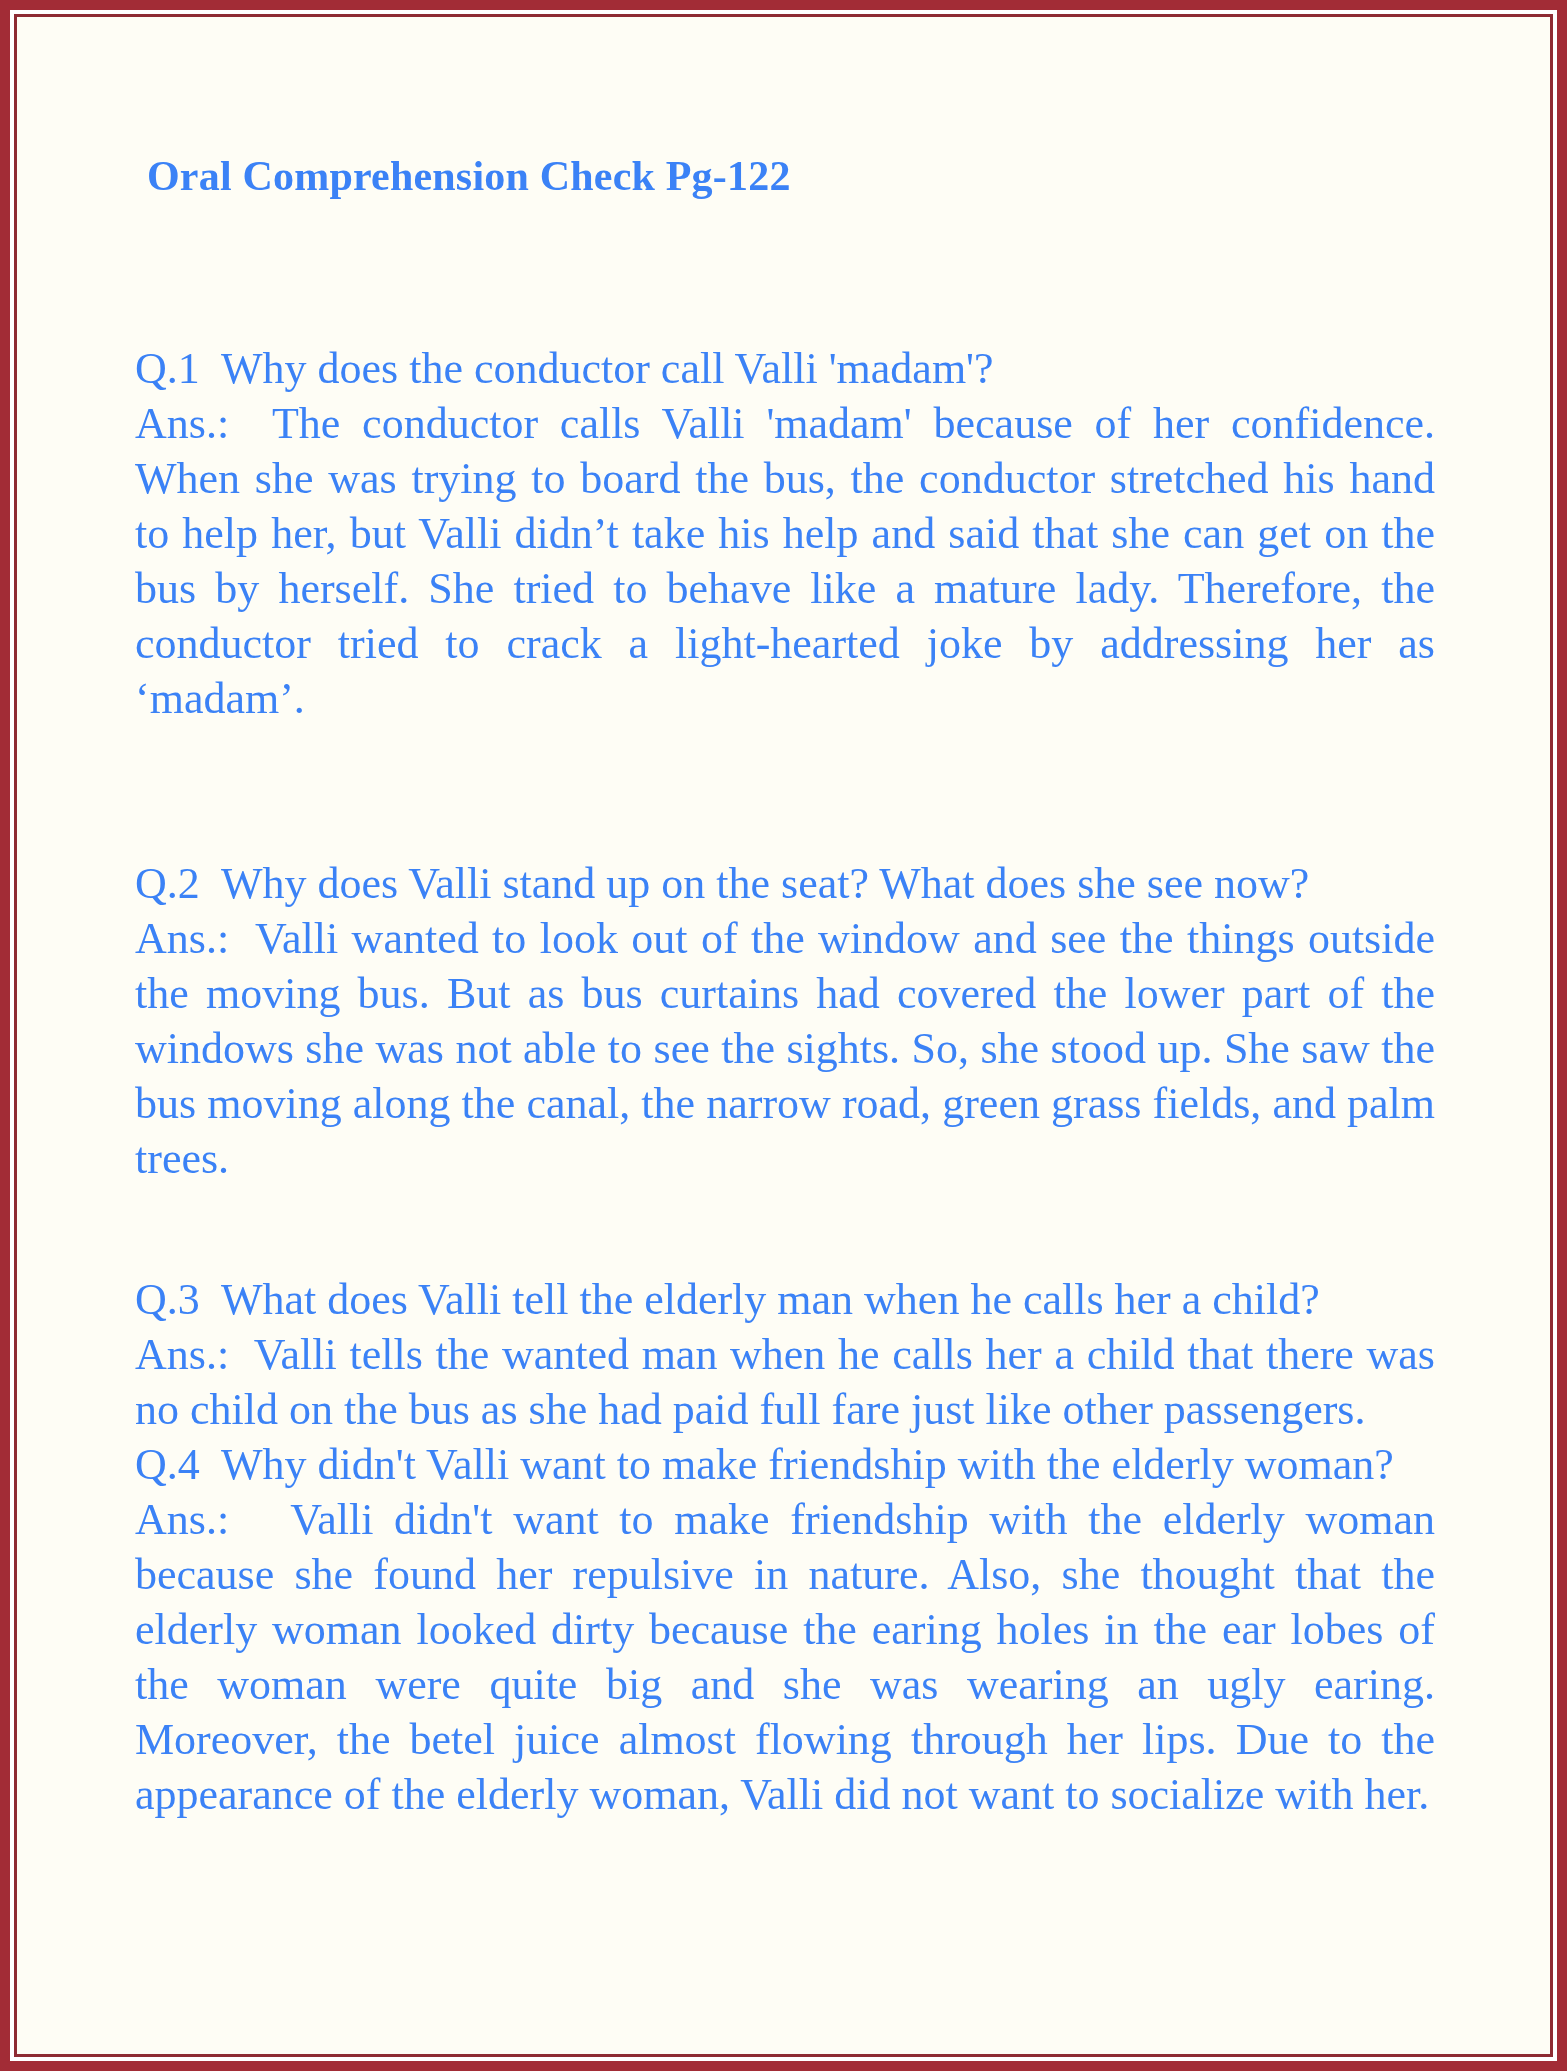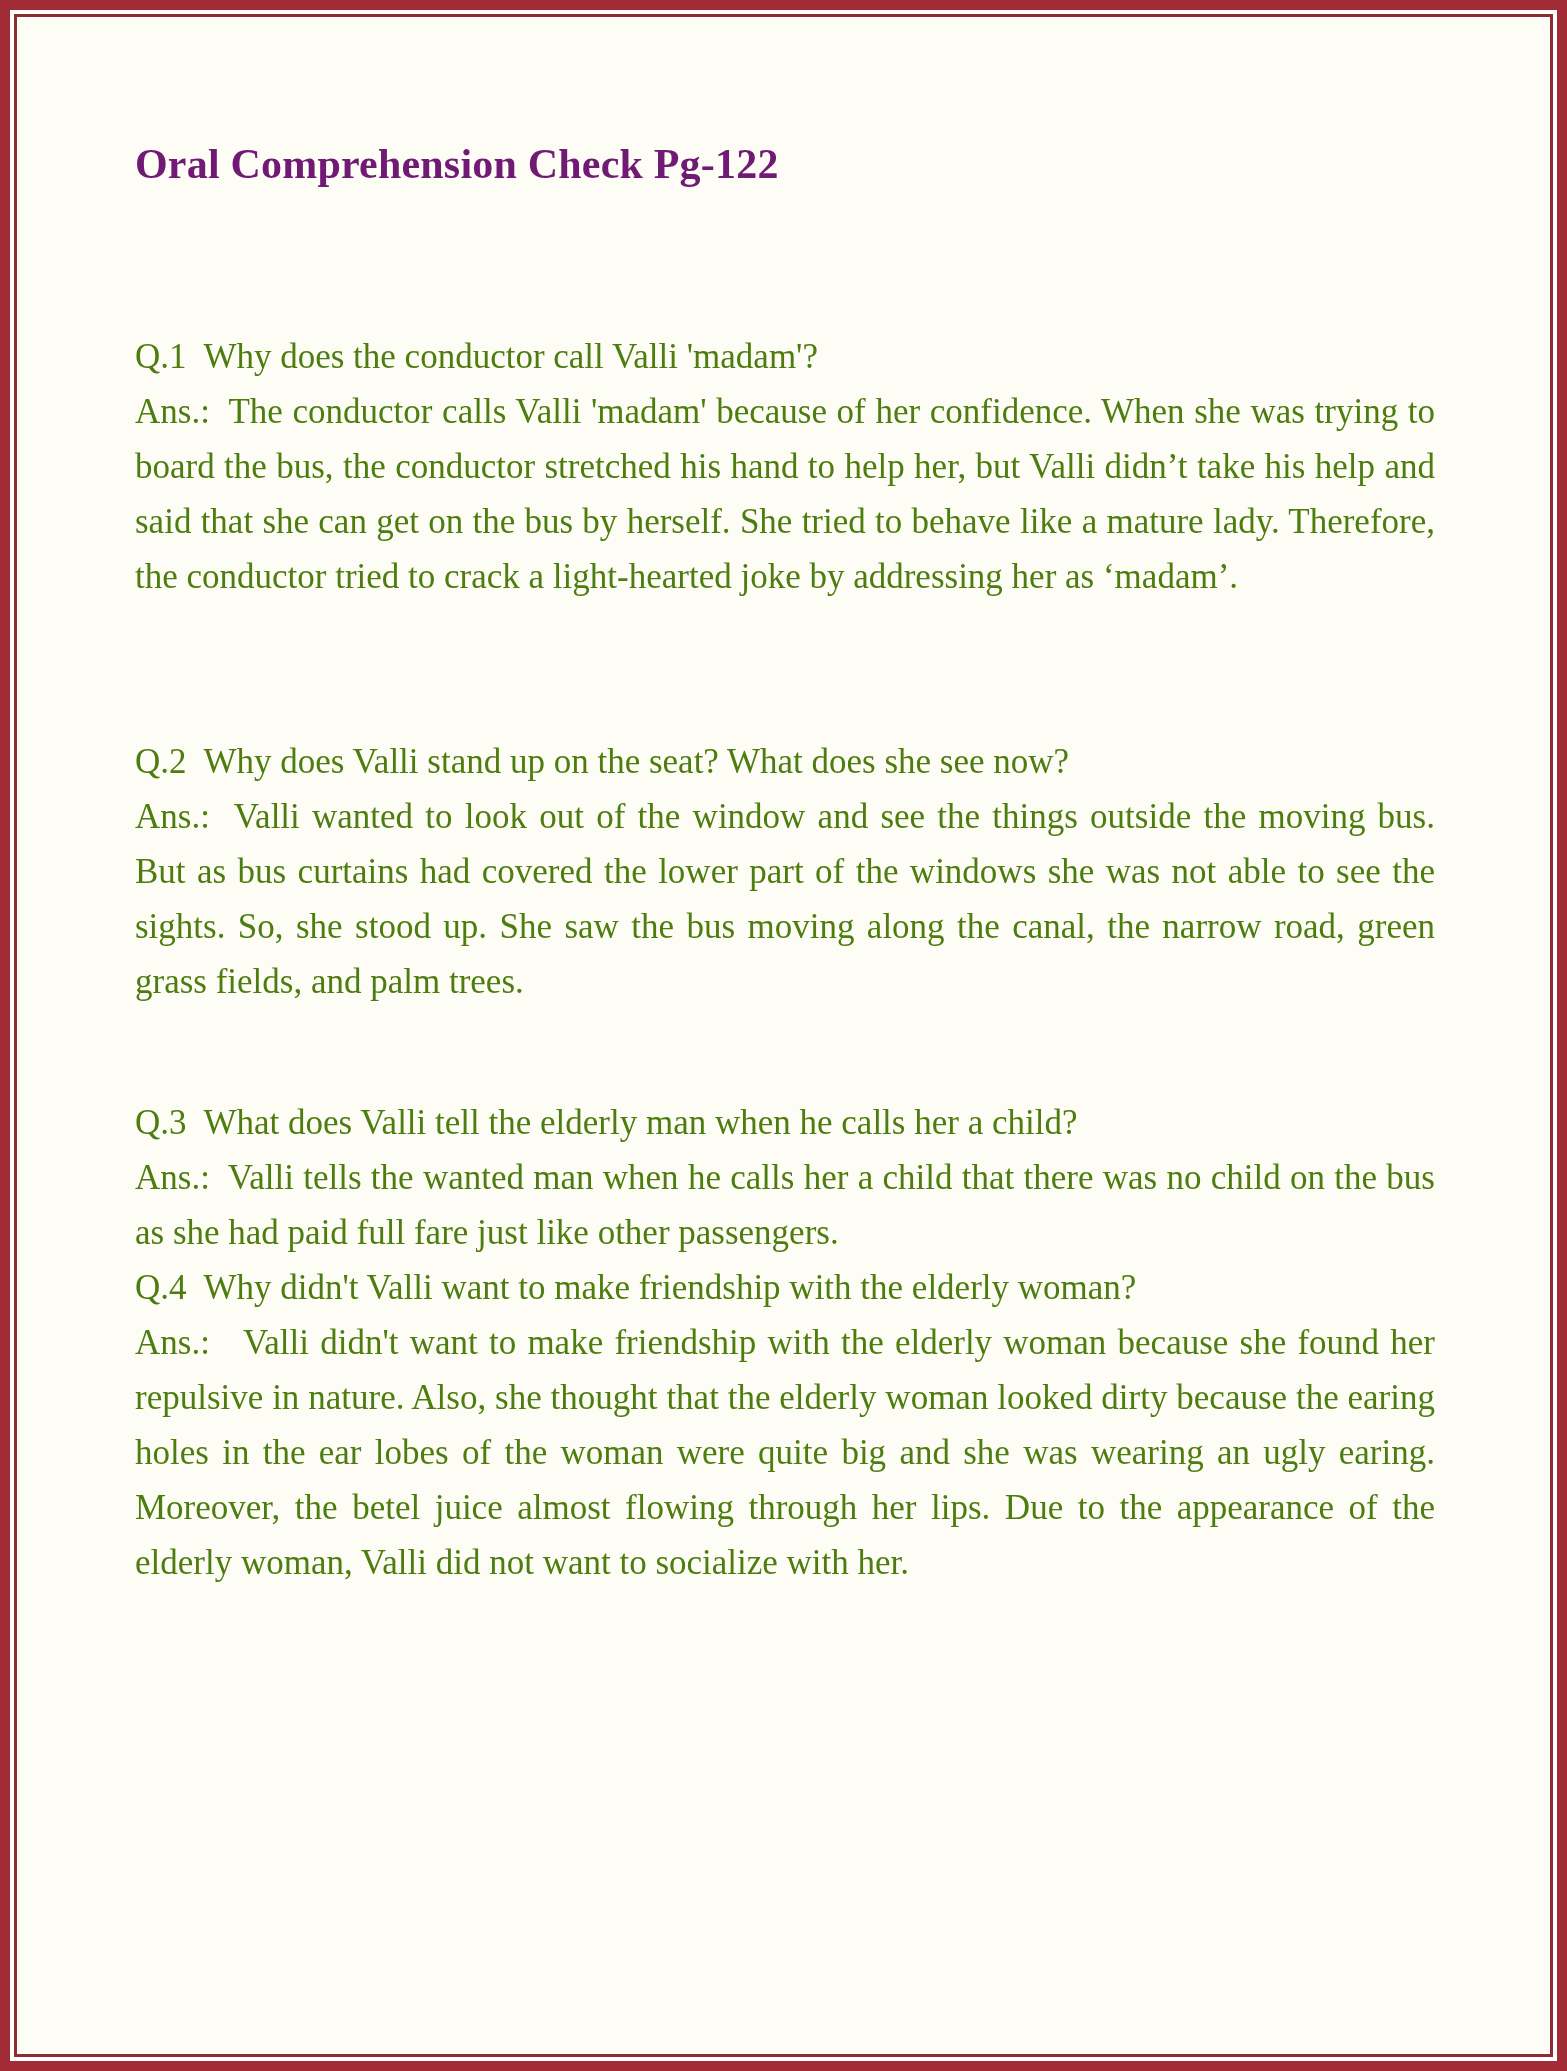--- a/index.html
+++ b/index.html
@@ -33,30 +33,30 @@
     background: #fefdf5;
     border: 3px solid #8e2b33;
     padding: 122px 115px 40px 118px;
     color: #1f1f1f;
     overflow: hidden;
   }
   .title {
     font-size: 42px;
     font-weight: bold;
     line-height: 50px;
-    margin: 0;
+    margin: 12px;
     letter-spacing: 0.2px;
-    color: #701a75;
+    color: #3b82f6;
   }
   .qa-block p {
     margin: 0;
-    font-size: 35px;
+    font-size: 44px;
     line-height: 55px;
     white-space: pre-wrap;
-    color: #4d7c0f;
+    color: #3b82f6;
   }
   .qa-block .question {
     text-align: left;
   }
   .qa-block .answer {
     text-align: justify;
   }
   .qa-1 { margin-top: 140px; }
   .qa-2 { margin-top: 130px; }
   .qa-3 { margin-top: 86px; }

